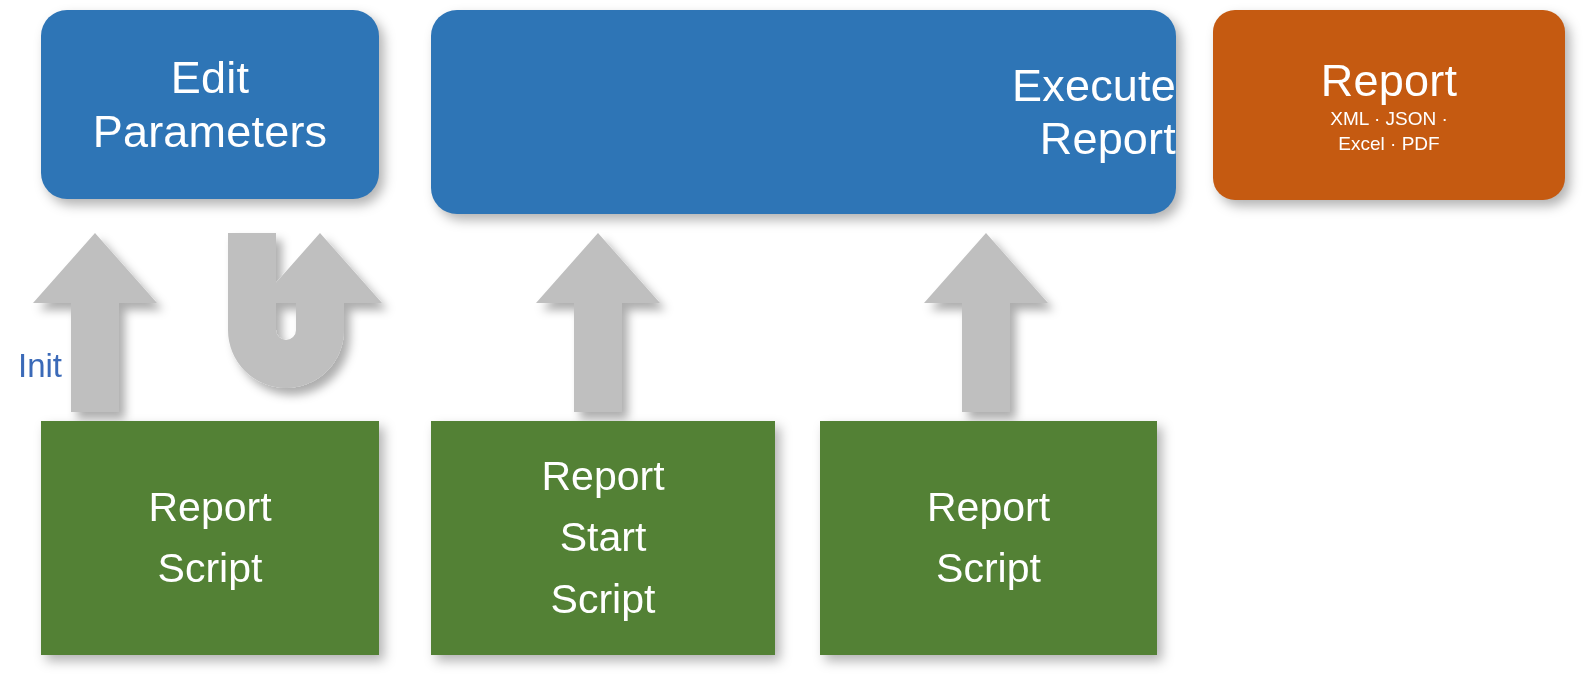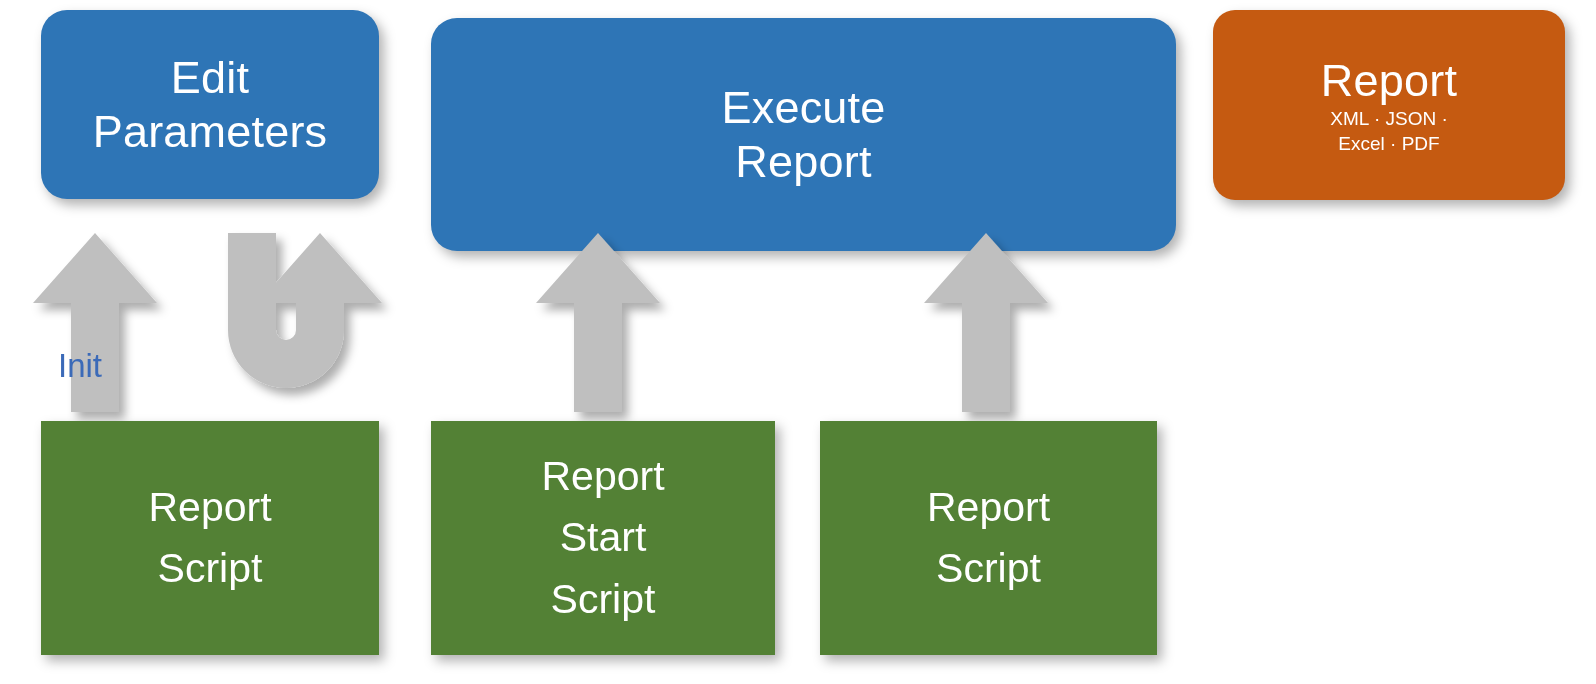--- a/index.html
+++ b/index.html
@@ -57,21 +57,21 @@
 
   
   .node-green .line {
     font-size: 41px;
     font-weight: 400;
     line-height: 1.50;
   }
 
   
   #node-edit-parameters { left: 41px;   top: 10px;  width: 338px; height: 189px; }
-  #node-execute-report  { left: 431px;  top: 18px;  width: 745px; height: 233px; }
+  #node-execute-report  { left: 431px;  top: 10px;  width: 745px; height: 204px; align-items: flex-end; }
   #node-report-output   { left: 1213px; top: 10px;  width: 352px; height: 190px; }
 
   #node-report-build-script { left: 41px;  top: 421px; width: 338px; height: 234px; }
   #node-report-start-script { left: 431px; top: 421px; width: 344px; height: 234px; }
   #node-report-end-script   { left: 820px; top: 421px; width: 337px; height: 234px; }
 
   
   .arrow-layer {
     position: absolute;
     left: 0;
@@ -84,21 +84,20 @@
     fill: #BFBFBF;
   }
 
   
   .edge-label {
     position: absolute;
     color: #3B6AB8;
     font-size: 33px;
     font-weight: 400;
     white-space: nowrap;
-    margin-left: 40px;
   }
   #edge-label-init   { left: 18px;  top: 347px; }
   #edge-label-change { left: 340px; top: 347px; }
 </style>
 </head>
 <body>
 
 <div id="canvas">
 
   <div class="node node-blue" id="node-edit-parameters">

